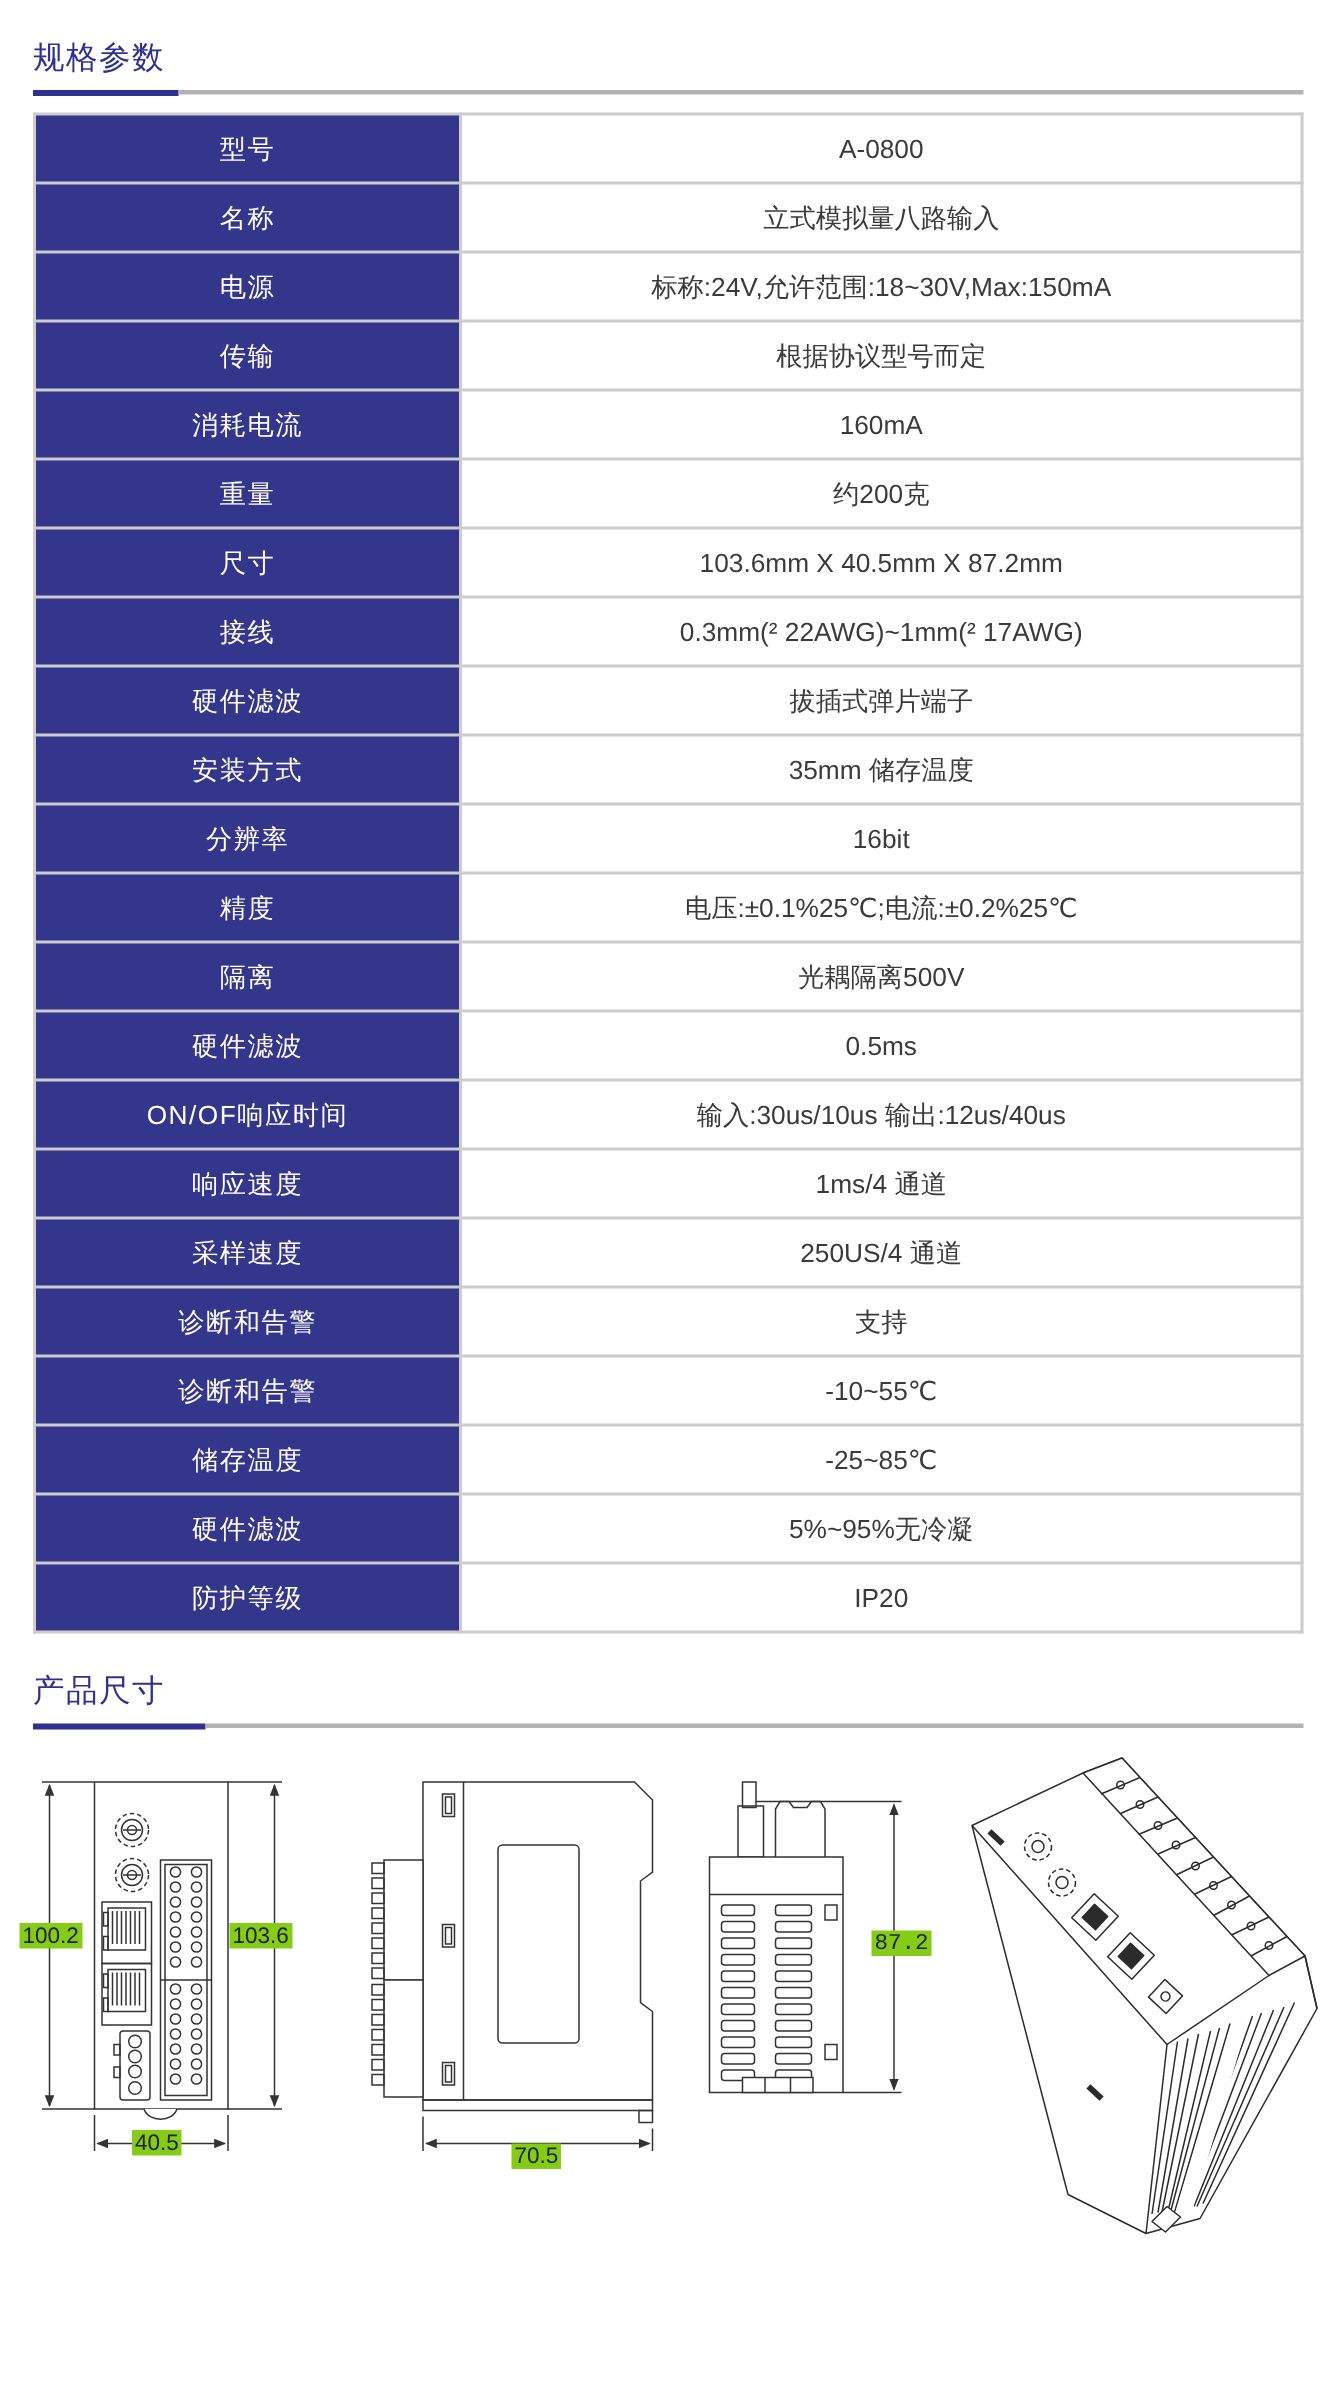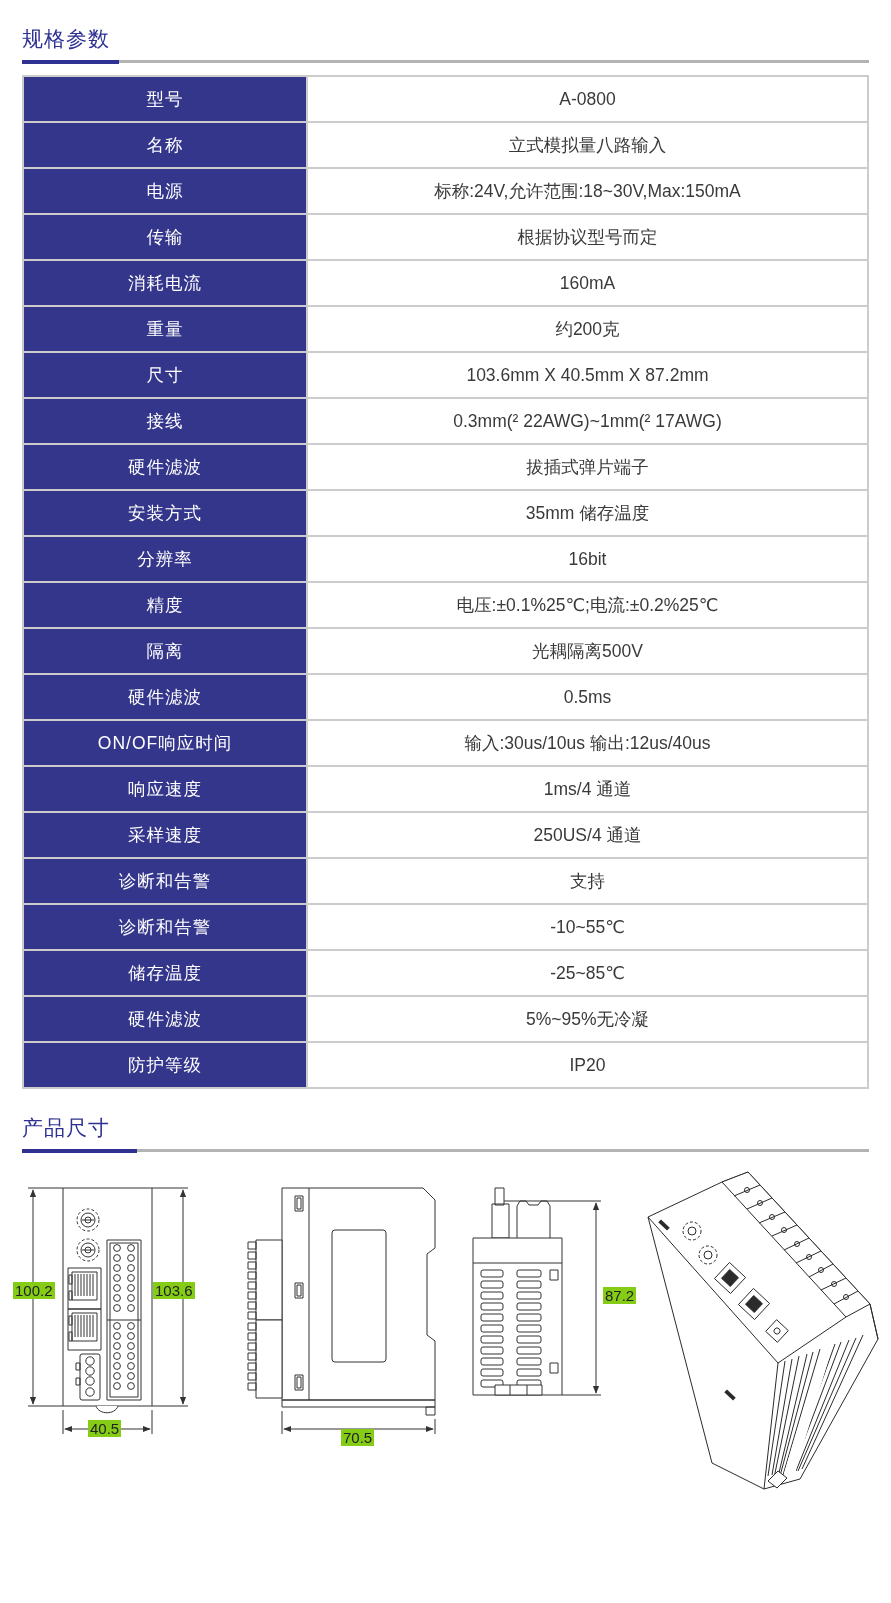--- a/index.html
+++ b/index.html
@@ -35,21 +35,21 @@
   #fig-side{left:240px;}
   #fig-top{left:455px;}
   #fig-iso{left:630px;top:-15px;}
 
   .dim{position:absolute;font-size:15px;color:#222;background:#84cc16;
     padding:0 2px;white-space:nowrap;}
   #dim-front-left{left:13px;top:104px;}
   #dim-front-right{left:153px;top:104px;}
   #dim-front-bottom{left:88px;top:242px;}
   #dim-side-bottom{left:341px;top:251px;}
-  #dim-top-right{left:603px;top:109px;}
+  #dim-top-right{left:581px;top:109px;font-family:Liberation Mono, monospace;}
 
   svg line,svg path,svg rect,svg circle,svg polygon,svg polyline{vector-effect:non-scaling-stroke;}
 </style>
 </head>
 <body>
 
 <div class="page">
 
   <div class="section-header">规格参数</div>
   <div class="rule r1">

